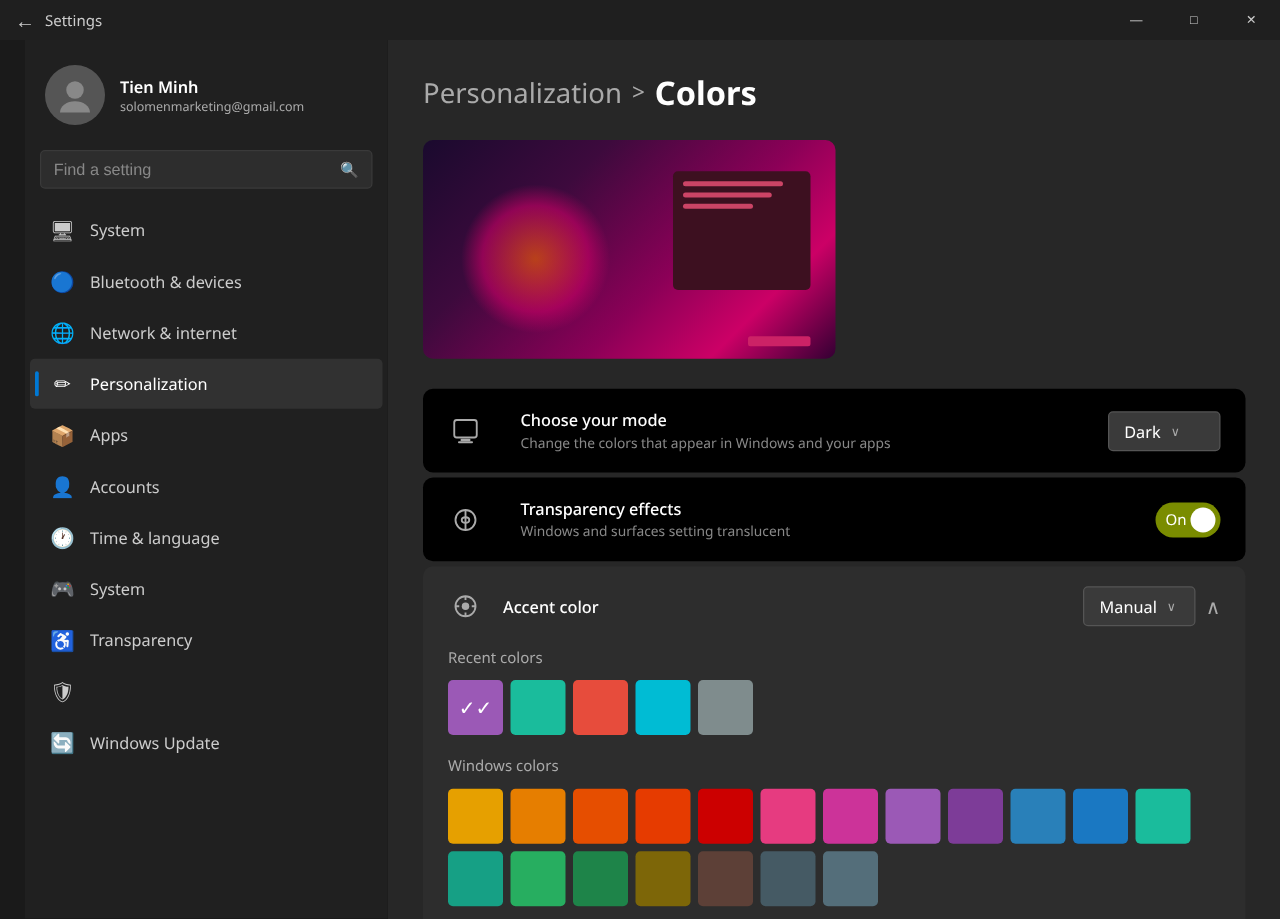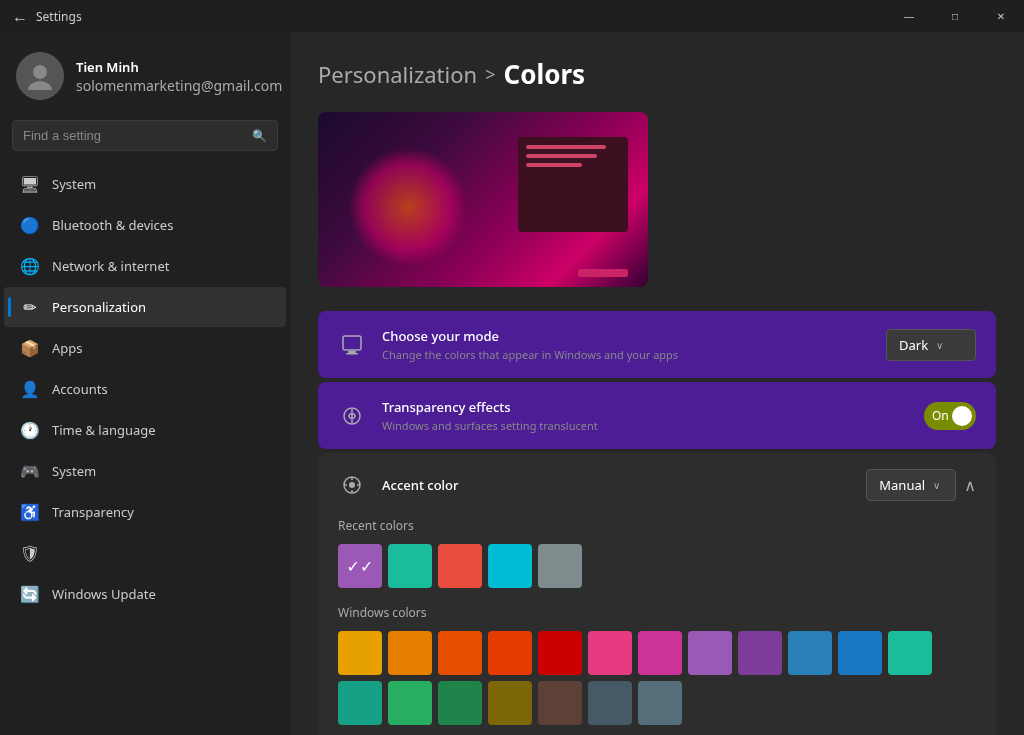--- a/index.html
+++ b/index.html
@@ -42,20 +42,21 @@
       cursor: pointer;
       background: transparent;
       border: none;
     }
 
     
     .app-container {
       display: flex;
       flex: 1;
       overflow: hidden;
+      padding-left: 20px;
     }
 
     
     .sidebar {
       width: 290px;
       background: #202020;
       display: flex;
       flex-direction: column;
       flex-shrink: 0;
       padding-top: 8px;
@@ -84,21 +85,21 @@
     .user-info {
       display: flex;
       flex-direction: column;
     }
     .user-name {
       font-size: 13px;
       font-weight: 600;
       color: #fff;
     }
     .user-email {
-      font-size: 14px;
+      font-size: 10px;
       color: #aaa;
     }
 
     
     .search-box {
       margin: 4px 12px 12px 12px;
       display: flex;
       align-items: center;
       background: #2d2d2d;
       border: 1px solid #3a3a3a;
@@ -228,27 +229,27 @@
       bottom: 20px;
       width: 120px;
       height: 120px;
       border-radius: 50%;
       background: radial-gradient(circle, #ff6600 0%, #cc0066 50%, transparent 70%);
       opacity: 0.6;
     }
 
     
     .settings-row {
-      background: #4c1d95;
+      background: #000000;
       border-radius: 8px;
       padding: 16px 20px;
       margin-bottom: 4px;
       display: flex;
       align-items: center;
-      gap: 16px;
+      gap: 30px;
     }
     .settings-row-icon {
       width: 28px;
       height: 28px;
       display: flex;
       align-items: center;
       justify-content: center;
       font-size: 18px;
       color: #aaa;
       flex-shrink: 0;

